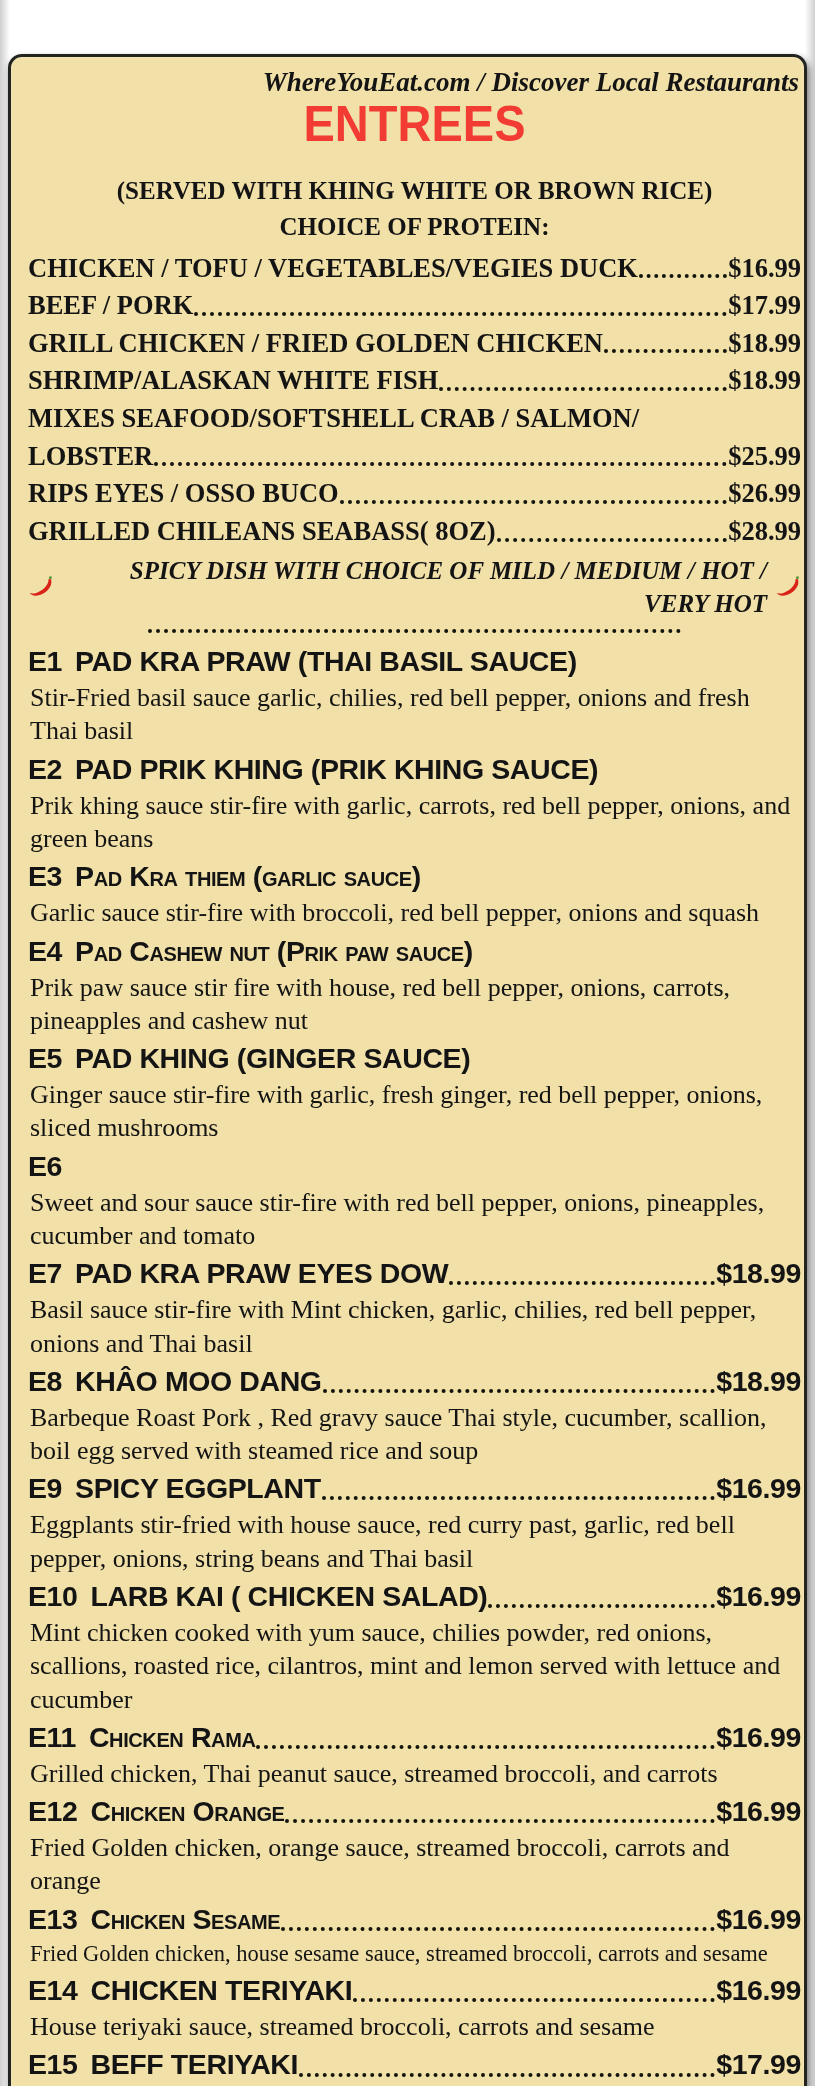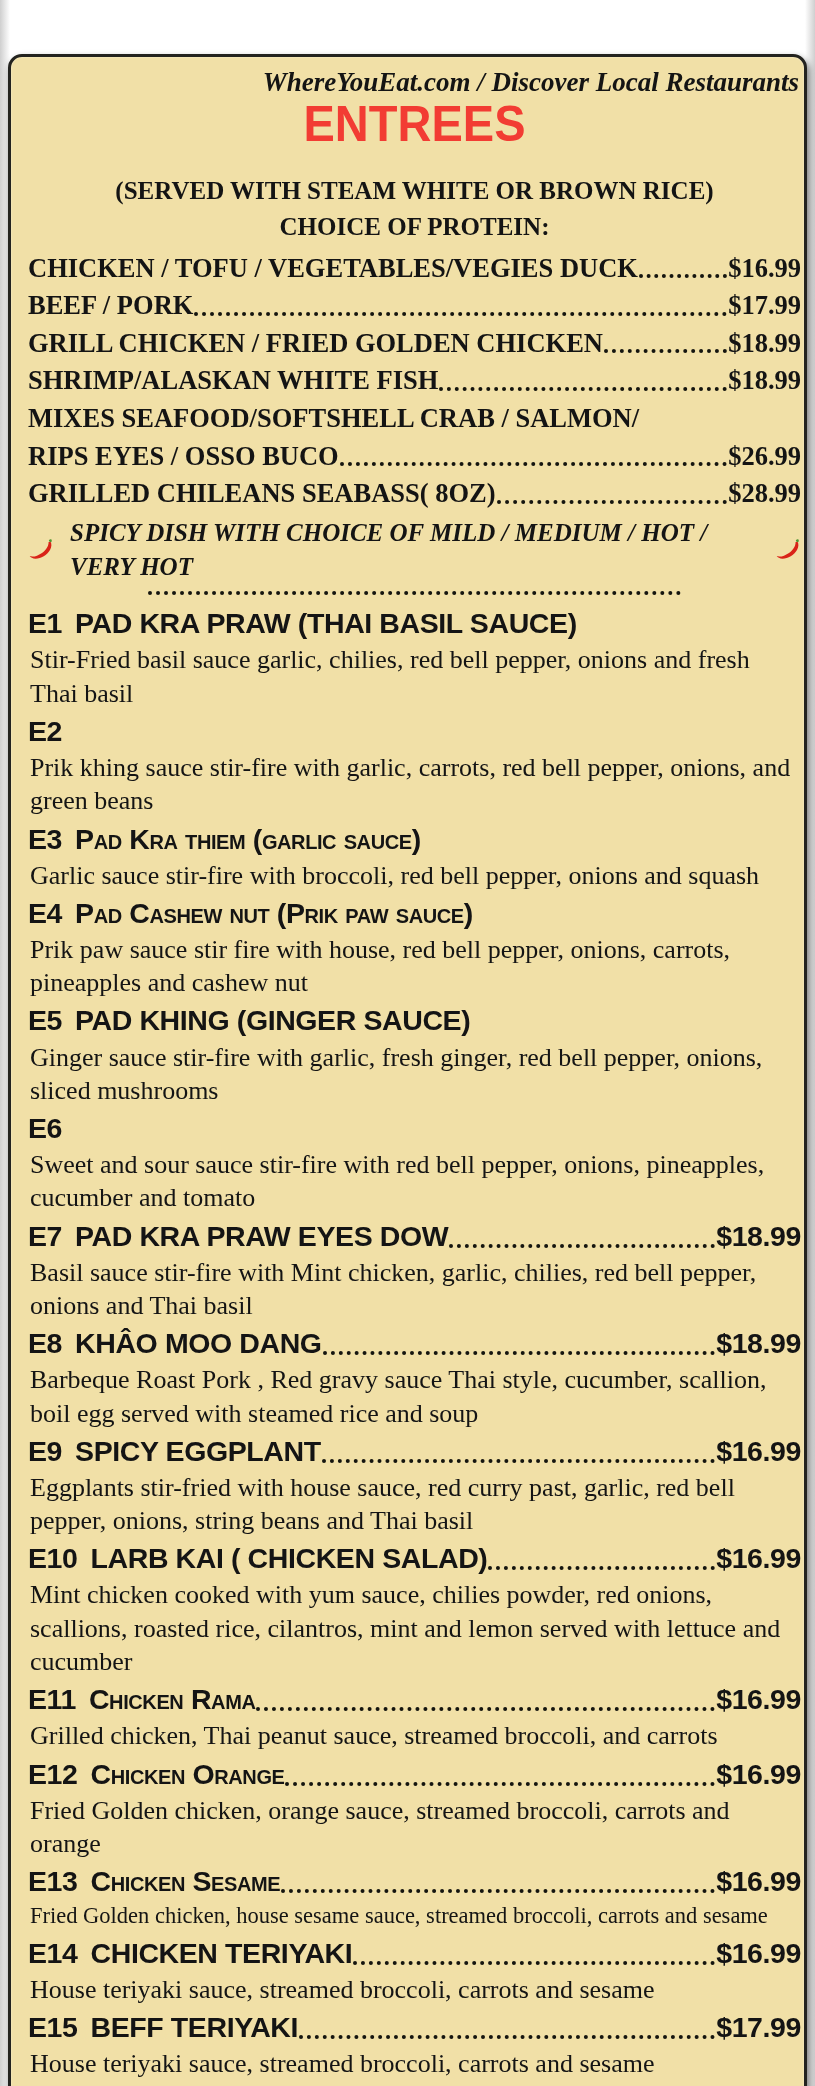--- a/index.html
+++ b/index.html
@@ -47,23 +47,24 @@
     white-space:nowrap;
   }
   .leader{
     flex:1 1 auto;min-width:0;
     border-bottom:4px dotted #15150f;
     align-self:flex-end;margin:0 1px 9px 1px;
   }
   .price{font-weight:bold;flex:0 0 auto;}
   
   .spice-note{
-    display:flex;justify-content:center;align-items:center;gap:16px;
+    display:flex;justify-content:center;align-items:center;gap:8px;
     font-weight:bold;font-style:italic;font-size:25px;line-height:1.35;
     margin-top:3px;
+    text-align:right;
   }
   .chili{width:26px;height:26px;flex:0 0 auto;}
   .dotted-separator{
     width:69%;margin:8px auto 10px auto;height:0;
     border-bottom:4.5px dotted #15150f;
   }
   
   .menu-items{margin-top:2px;}
   .item-header{
     display:flex;align-items:flex-end;
@@ -84,21 +85,21 @@
 </head>
 <body>
 
 <div class="page-frame">
   <div class="menu-card">
 
     <div class="site-line">WhereYouEat.com / Discover Local Restaurants</div>
     <div class="section-title" style="color: rgb(242, 60, 51);">ENTREES</div>
 
     <div class="intro-block">
-      <div class="intro-line">(SERVED WITH STEAM WHITE OR BROWN RICE)</div>
+      <div class="intro-line">(SERVED WITH KHING WHITE OR BROWN RICE)</div>
       <div class="intro-line">CHOICE OF PROTEIN:</div>
     </div>
 
     <div class="protein-list">
   <div class="protein-row">
     <span>CHICKEN / TOFU / VEGETABLES/VEGIES DUCK</span>
     <span class="leader"></span>
     <span class="price">$16.99</span>
   </div>
 
@@ -119,20 +120,25 @@
     <span class="leader"></span>
     <span class="price">$18.99</span>
   </div>
 
   <div class="protein-row">
     <span>MIXES SEAFOOD/SOFTSHELL CRAB / SALMON/</span>
 
     <span class="price"></span>
   </div>
 
+  <div class="protein-row">
+    <span>LOBSTER</span>
+    <span class="leader"></span>
+    <span class="price">$25.99</span>
+  </div>
 
   <div class="protein-row">
     <span>RIPS EYES / OSSO BUCO </span>
     <span class="leader"></span>
     <span class="price">$26.99</span>
   </div>
 
   <div class="protein-row">
     <span>GRILLED CHILEANS SEABASS( 8OZ) </span>
     <span class="leader"></span>
@@ -161,20 +167,21 @@
       <span class="item-name">PAD KRA PRAW (THAI BASIL SAUCE)</span>
 
       <span class="price"></span>
     </div>
     <div class="item-desc">Stir-Fried basil sauce garlic, chilies, red bell pepper, onions and fresh Thai basil</div>
   </div>
 
   <div class="menu-item">
     <div class="item-header">
       <span class="item-id">E2</span>
+      <span class="item-name">PAD PRIK KHING (PRIK KHING SAUCE)</span>
 
       <span class="price"></span>
     </div>
     <div class="item-desc">Prik khing sauce stir-fire with garlic, carrots, red bell pepper, onions, and green beans</div>
   </div>
 
   <div class="menu-item">
     <div class="item-header">
       <span class="item-id">E3</span>
       <span class="item-name">Pad Kra thiem (garlic sauce)</span>

